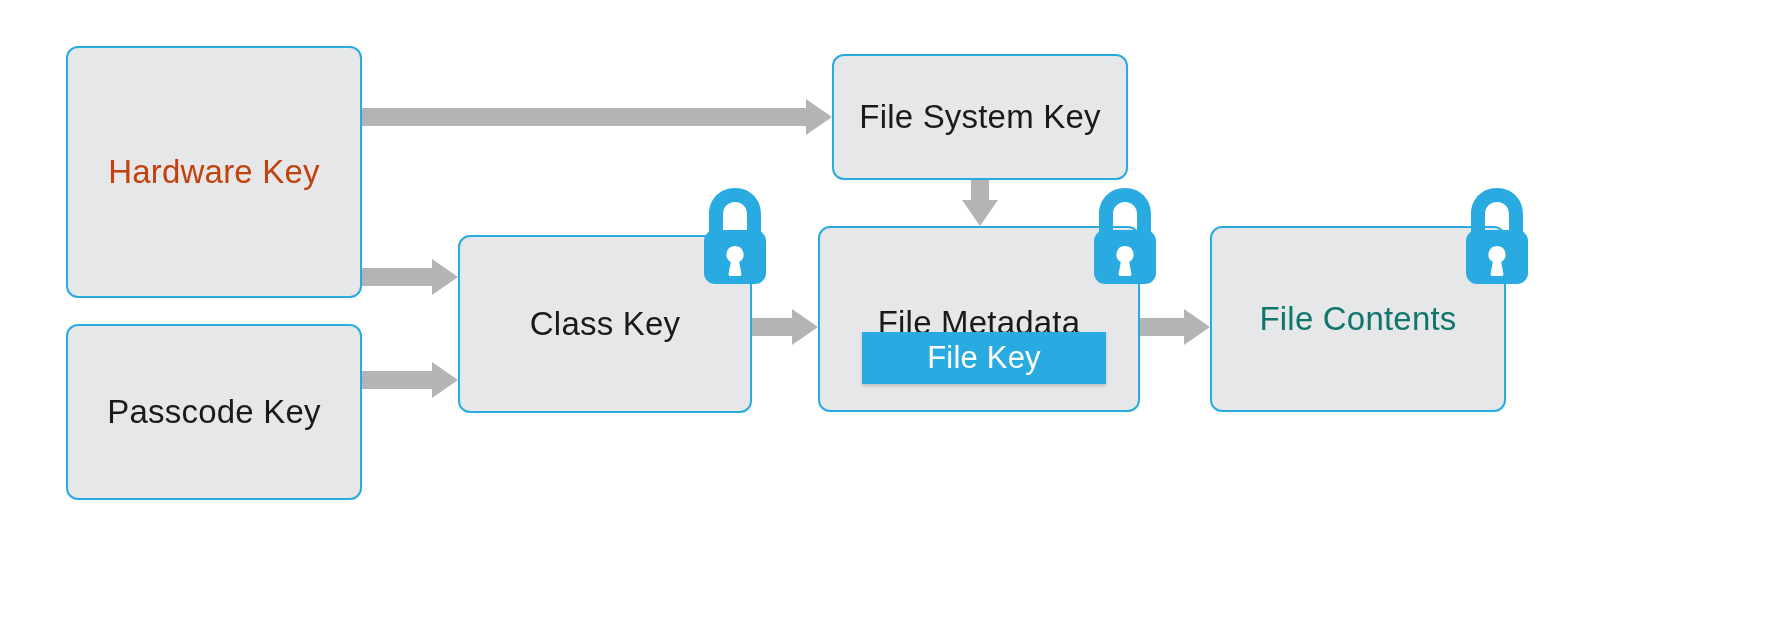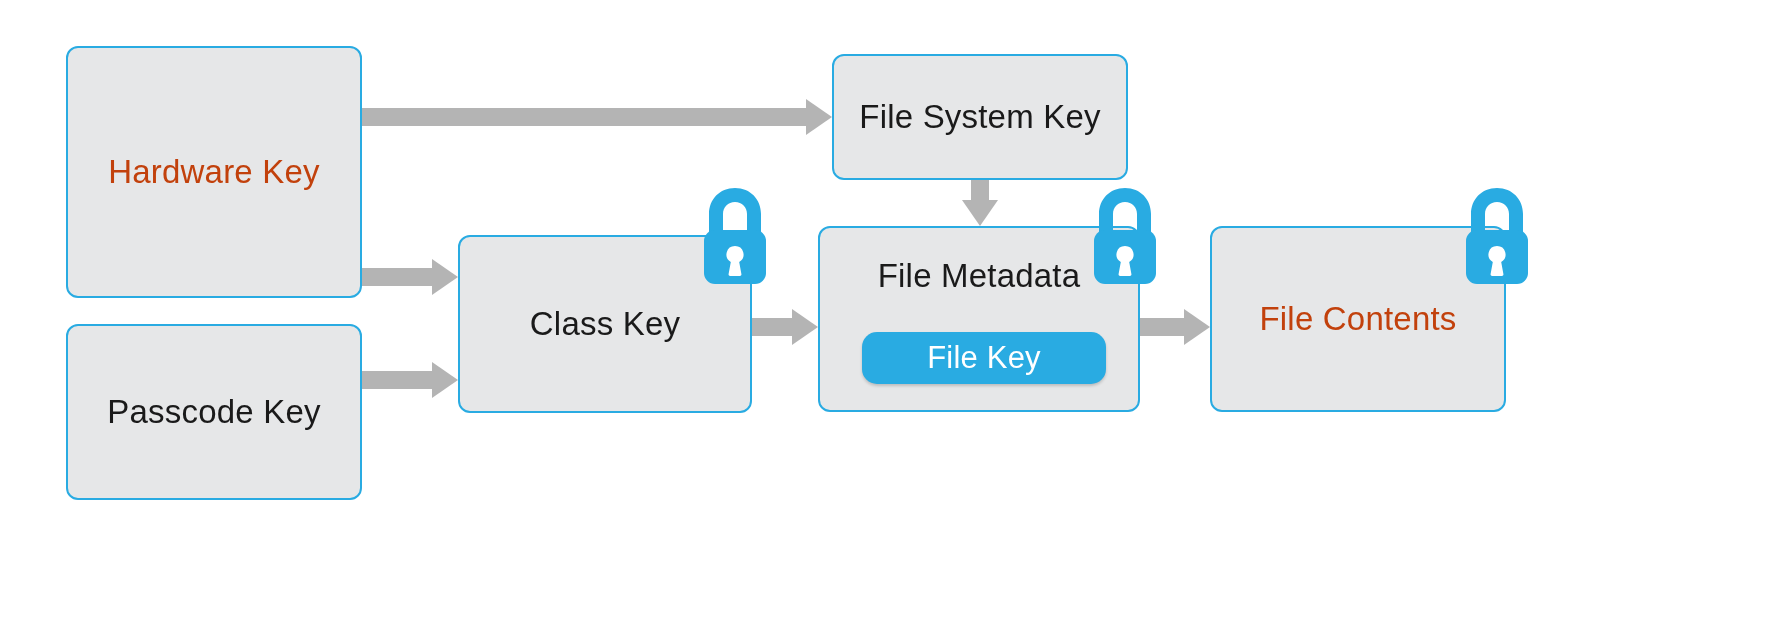--- a/index.html
+++ b/index.html
@@ -44,21 +44,21 @@
     flex-direction: column;
     justify-content: flex-start;
     padding-top: 30px;
   }
   .node.stacked .node-label {
     margin-bottom: 22px;
   }
   .inner-key {
     box-sizing: border-box;
     background: #29abe2;
-    border-radius: 15px;
+    border-radius: 0;
     color: #ffffff;
     font-size: 31px;
     display: flex;
     align-items: center;
     justify-content: center;
     box-shadow: 0 2px 3px rgba(0,0,0,0.18);
   }
   
   .arrow-h {
     position: absolute;
@@ -140,27 +140,27 @@
     </div>
     <div class="node" style="left: 66px; top: 324px; width: 296px; height: 176px; background: rgb(230, 231, 232); border-color: rgb(41, 171, 226); color: rgb(26, 26, 26);">
       <span class="node-label">Passcode Key</span>
     </div>
     <div class="node" style="left: 458px; top: 235px; width: 294px; height: 178px; background: rgb(230, 231, 232); border-color: rgb(41, 171, 226); color: rgb(26, 26, 26);">
       <span class="node-label">Class Key</span>
     </div>
     <div class="node" style="left: 832px; top: 54px; width: 296px; height: 126px; background: rgb(230, 231, 232); border-color: rgb(41, 171, 226); color: rgb(26, 26, 26);">
       <span class="node-label">File System Key</span>
     </div>
-    <div class="node stacked" style="left: 818px; top: 226px; width: 322px; height: 186px; background: rgb(230, 231, 232); border-color: rgb(41, 171, 226); color: rgb(26, 26, 26);">
+    <div class="node stacked" style="left: 818px; top: 226px; width: 322px; height: 186px; background: rgb(230, 231, 232); border-color: rgb(41, 171, 226); color: rgb(26, 26, 26); justify-content: center;">
       <span class="node-label">File Metadata</span>
       <div class="inner-key" style="position: absolute; left: 42px; top: 104px; width: 244px; height: 52px; background: rgb(41, 171, 226); color: rgb(255, 255, 255);">
         <span>File Key</span>
       </div>
     </div>
-    <div class="node" style="left: 1210px; top: 226px; width: 296px; height: 186px; background: rgb(230, 231, 232); border-color: rgb(41, 171, 226); color: #c2410c;">
+    <div class="node" style="left: 1210px; top: 226px; width: 296px; height: 186px; background: rgb(230, 231, 232); border-color: rgb(41, 171, 226); color: #0f766e;">
       <span class="node-label">File Contents</span>
     </div>
     <div class="lock" id="lock-class-key" style="left: 702px; top: 186px;">
       <svg viewBox="0 0 66 100" xmlns="http://www.w3.org/2000/svg">
         <path d="M33 2 C17.5 2 7 13.5 7 28 L7 48 L21 48 L21 28 C21 21 26 16 33 16 C40 16 45 21 45 28 L45 48 L59 48 L59 28 C59 13.5 48.5 2 33 2 Z" fill="#29abe2"></path>
         <rect x="2" y="44" width="62" height="54" rx="11" ry="11" fill="#29abe2"></rect>
         <path d="M33 60 a8.5 8.5 0 0 0 -4.2 15.9 L26.6 88 a1.6 1.6 0 0 0 1.6 1.9 l9.6 0 a1.6 1.6 0 0 0 1.6 -1.9 L37.2 75.9 A8.5 8.5 0 0 0 33 60 Z" fill="#ffffff"></path>
       </svg>
     </div>
     <div class="lock" id="lock-file-metadata" style="left: 1092px; top: 186px;">

